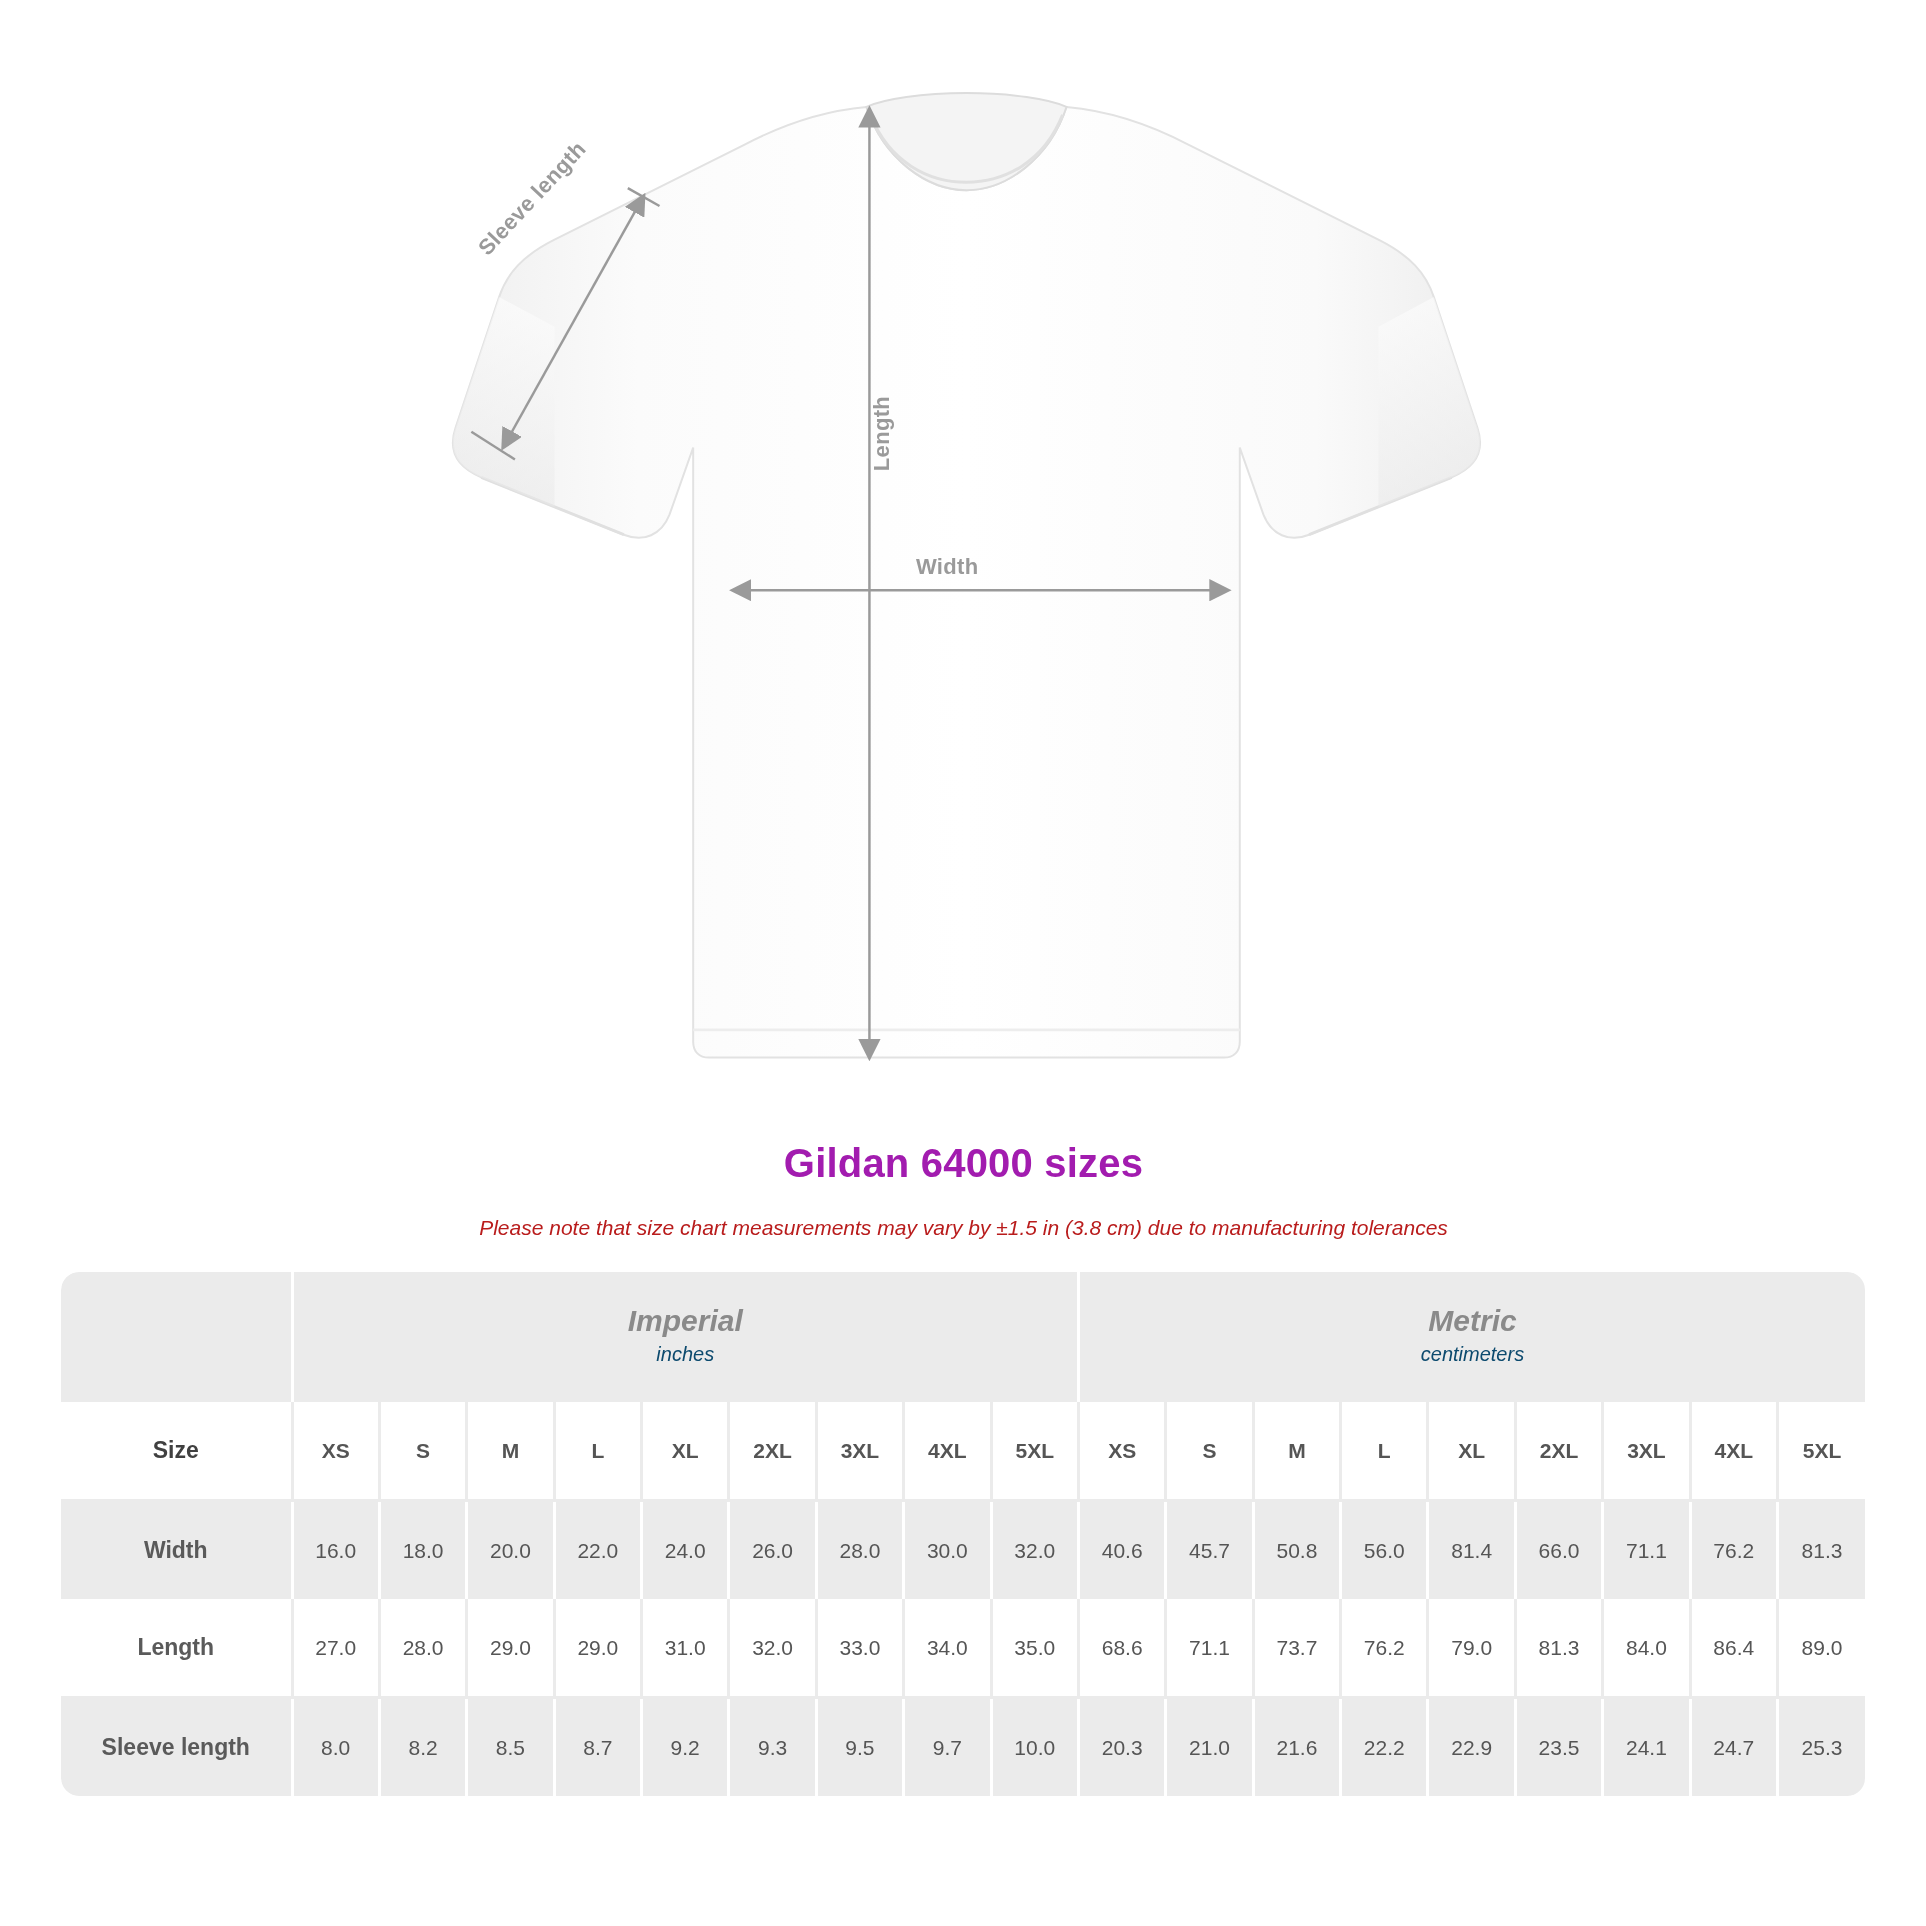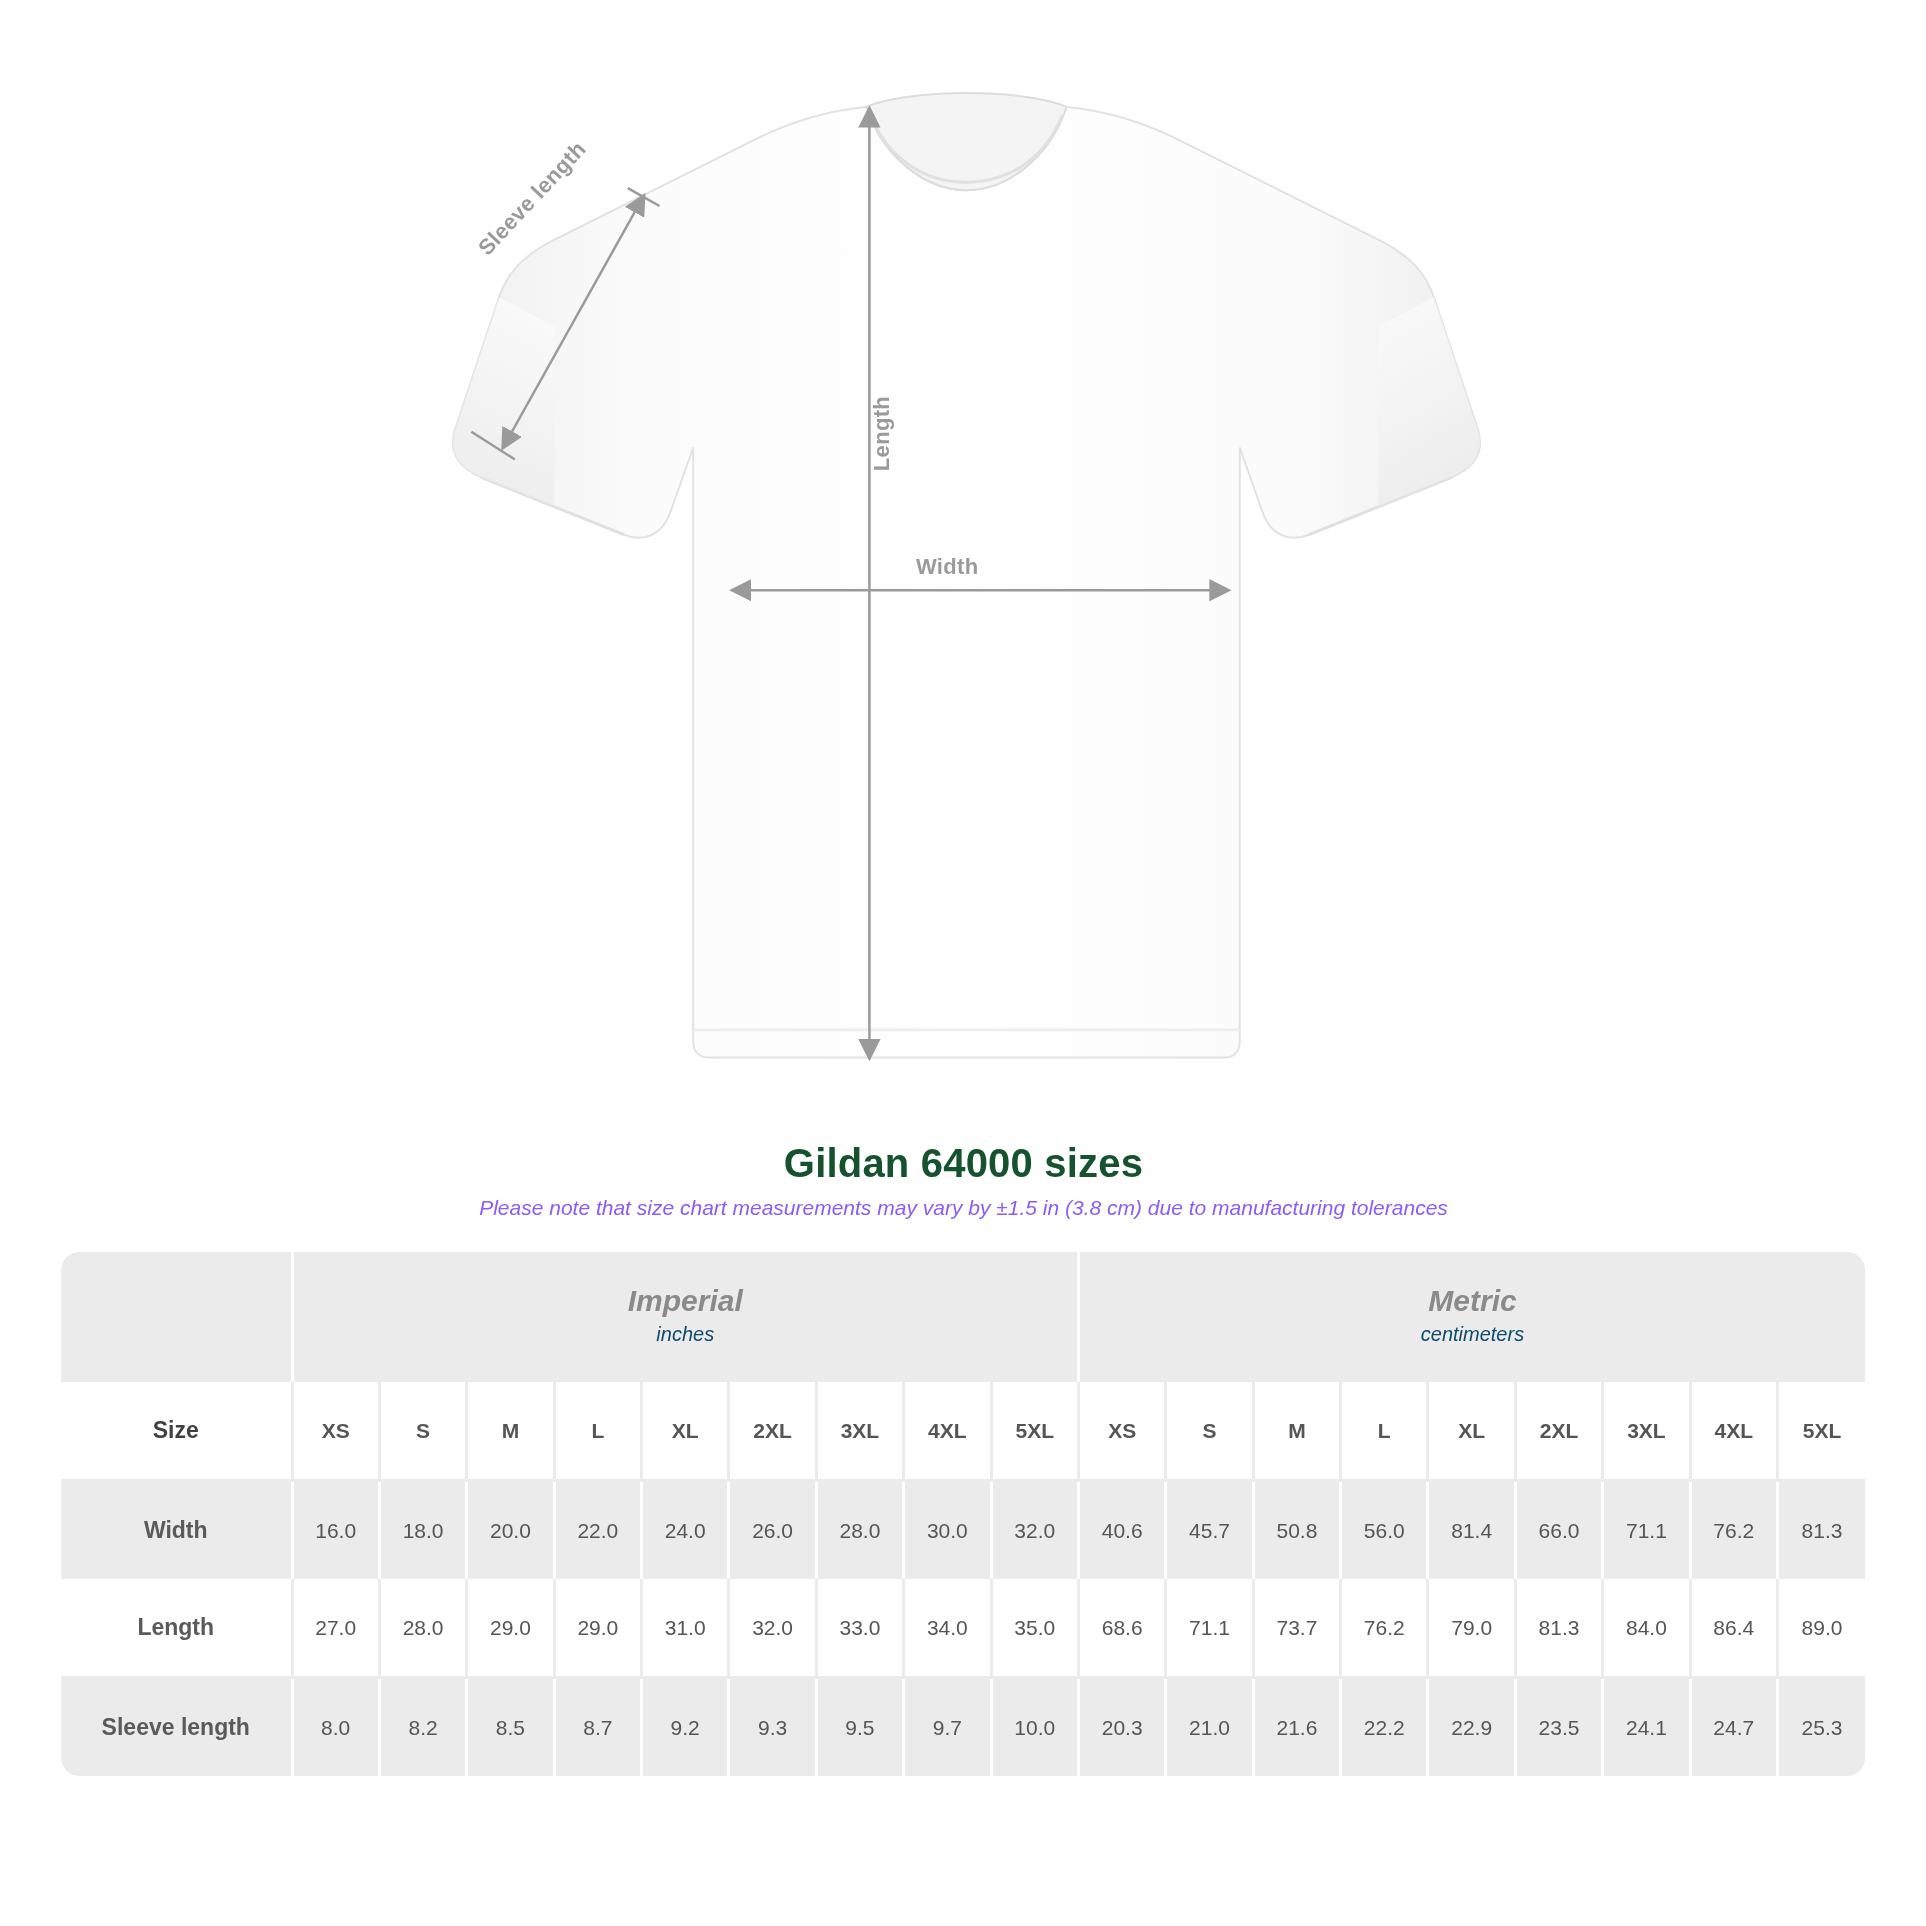--- a/index.html
+++ b/index.html
@@ -52,29 +52,29 @@
   }
 
   
   .title-block {
     text-align: center;
     margin-top: 22px;
   }
   .chart-title {
     font-size: 40px;
     font-weight: bold;
-    color: #14532d;
+    color: #a21caf;
     margin: 0;
     letter-spacing: 0.2px;
   }
   .chart-note {
     font-size: 21px;
     font-style: italic;
-    color: #8b5cf6;
-    margin-top: 10px;
+    color: #b91c1c;
+    margin-top: 30px;
   }
 
   
   .table-wrap {
     margin: 32px 61px 0 61px;
     border-radius: 18px;
     overflow: hidden;
     background: #ffffff;
   }
   table.size-table {

